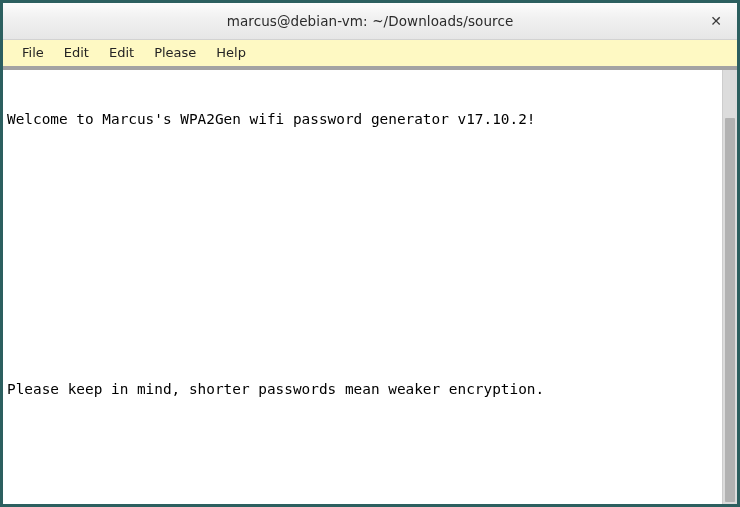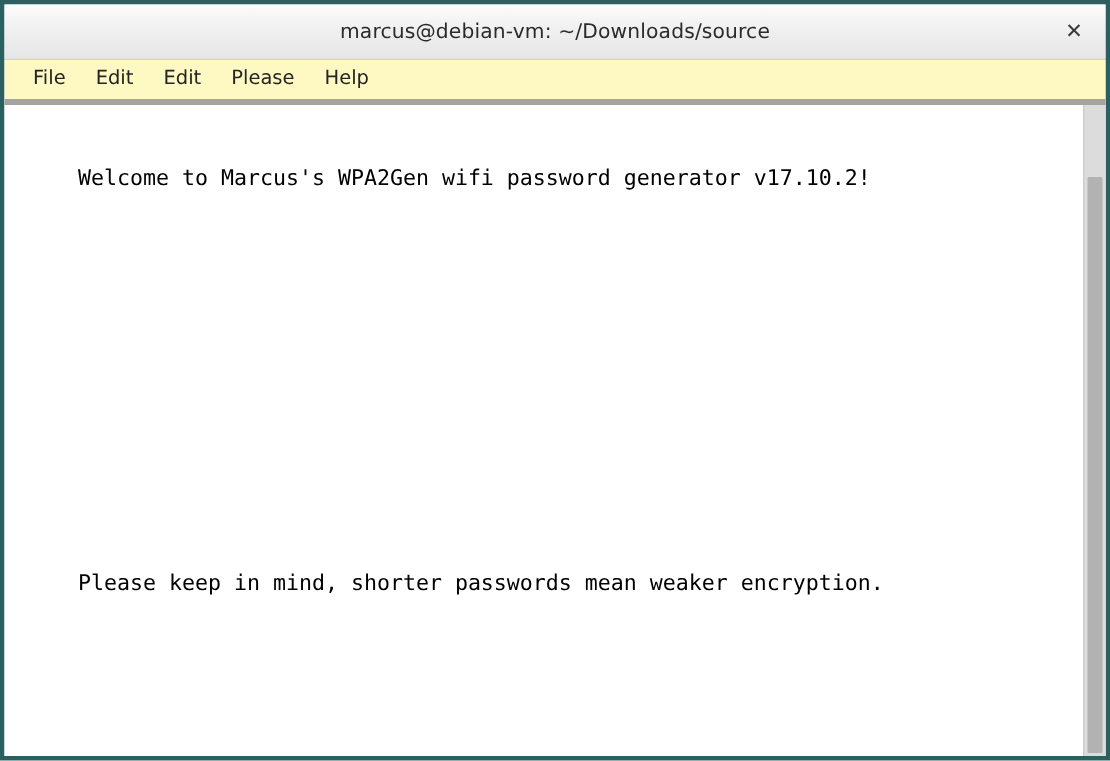--- a/index.html
+++ b/index.html
@@ -83,21 +83,20 @@
     white-space: nowrap;
   }
 
   
   .term-wrap {
     flex: 1 1 auto;
     position: relative;
     display: flex;
     background: #ffffff;
     overflow: hidden;
-    padding-left: 45px;
   }
   .term {
     flex: 1 1 auto;
     background: #ffffff;
     color: #000000;
     font-family: "DejaVu Sans Mono", monospace;
     font-size: 14.4px;
     line-height: 18px;
     padding: 4px 0 0 4px;
     box-sizing: border-box;

